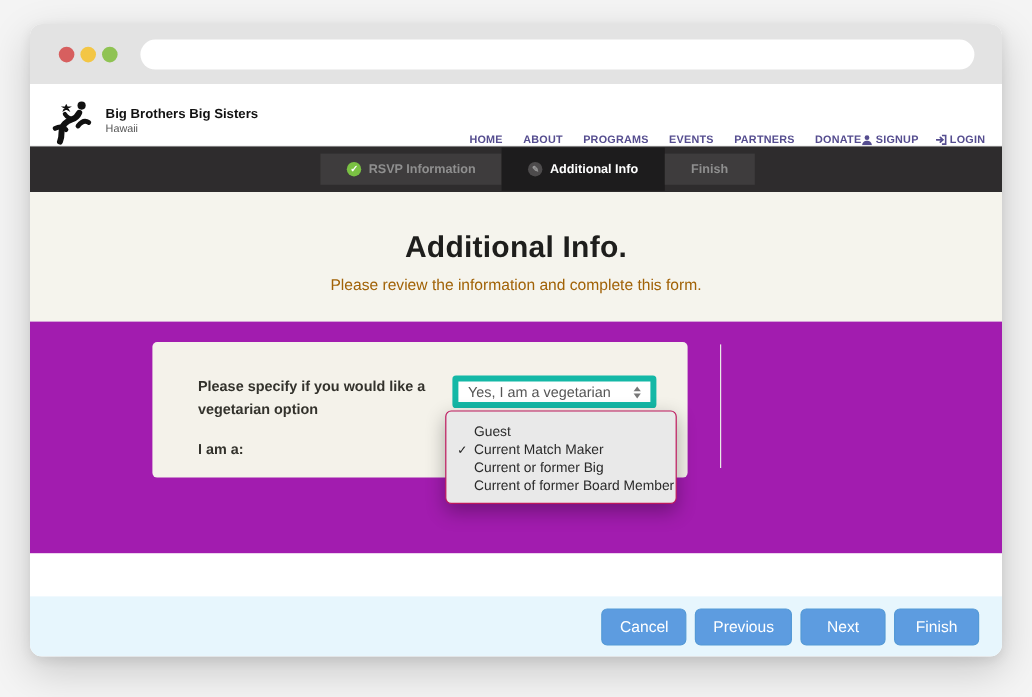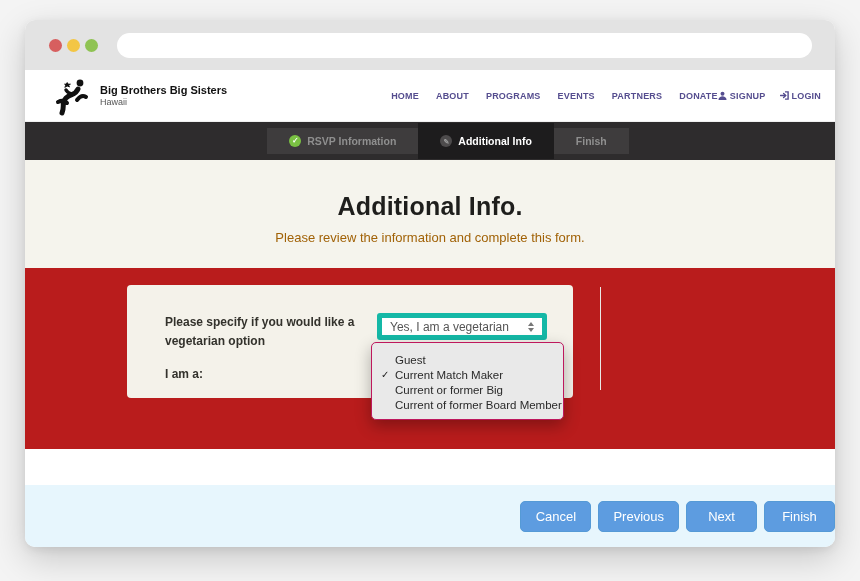--- a/index.html
+++ b/index.html
@@ -23,21 +23,21 @@
   }
   .dots { display:flex; gap:5px; margin-left:24px; }
   .dot { width:13px; height:13px; border-radius:50%; }
   .urlbar {
     position:absolute; left:92px; right:23px; top:13px; height:25px;
     background:#fff; border-radius:13px;
   }
   
   .siteheader {
     height:52px; background:#fff; flex:0 0 auto;
-    display:flex; align-items:center; padding:0 14px 0 27px;
+    display:flex; align-items:flex-end; padding:0 14px 0 15px;
     border-bottom:1px solid #f0f0f0;
   }
   .logo { display:flex; align-items:center; gap:6px; }
   .logo svg { display:block; }
   .logo-text .t1 { font-size:11px; font-weight:bold; color:#111; line-height:1.2; }
   .logo-text .t2 { font-size:9px; color:#555; line-height:1.2; }
   .spacer { flex:1; }
   .nav { display:flex; align-items:center; gap:17px; }
   .nav a, .acct a {
     font-size:9px; font-weight:bold; letter-spacing:.2px;
@@ -67,21 +67,21 @@
   .badge.gray  { background:#4d4b4c; color:#9a9a9a; font-size:7px; }
   
   .hero {
     height:108px; background:#f5f4ed; flex:0 0 auto;
     display:flex; flex-direction:column; align-items:center; justify-content:center;
     gap:9px; padding-top:8px;
   }
   .hero h1 { font-size:25px; font-weight:bold; color:#1e1e1c; letter-spacing:.2px; }
   .hero p  { font-size:13px; color:#a16207; }
   
-  .content { flex:1; background:#b91c1c; position:relative; }
+  .content { flex:1; background:#a21caf; position:relative; }
   .panel {
     position:absolute; left:102px; top:17px; width:446px; height:113px;
     background:#f4f2ea; border-radius:4px;
   }
   .veg-label {
     position:absolute; left:38px; top:28px; width:190px;
     font-size:12px; font-weight:bold; color:#33322c; line-height:1.55;
   }
   .role-label {
     position:absolute; left:38px; top:82px;
@@ -105,23 +105,23 @@
   .opt {
     display:flex; align-items:center; height:15px; padding-left:9px;
     font-size:11.5px; color:#2a2a2a; cursor:pointer; white-space:nowrap;
   }
   .opt .check { width:14px; font-size:10px; color:#222; flex:0 0 auto; }
   .divider {
     position:absolute; left:575px; top:19px; width:1px; height:103px; background:#e8e8e6;
   }
   
   .footer {
-    height:62px; background:#e7f6fd; flex:0 0 auto;
+    height:50px; background:#e7f6fd; flex:0 0 auto;
     display:flex; align-items:center; justify-content:flex-end;
-    gap:7px; margin-top:36px;
+    gap:7px; padding-right:19px;margin-top:36px;
   }
   .btn {
     min-width:71px; height:31px; border:1px solid #559ad6; border-radius:5px;
     background:#5d9ce0; color:#fff; font-size:13px;
     font-family:"Liberation Sans", sans-serif;
     display:flex; align-items:center; justify-content:center; cursor:pointer;
     padding:0 14px;
   }
 </style>
 </head>

